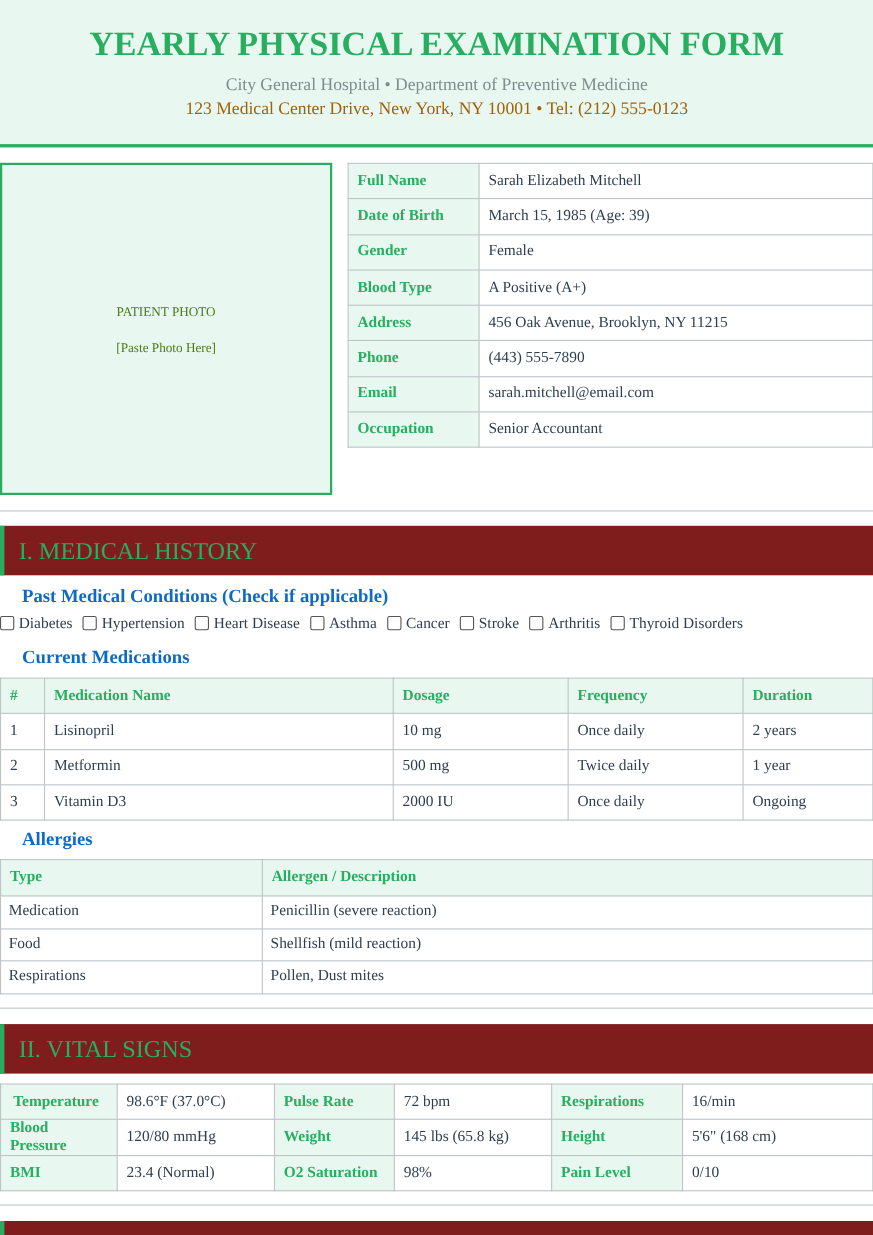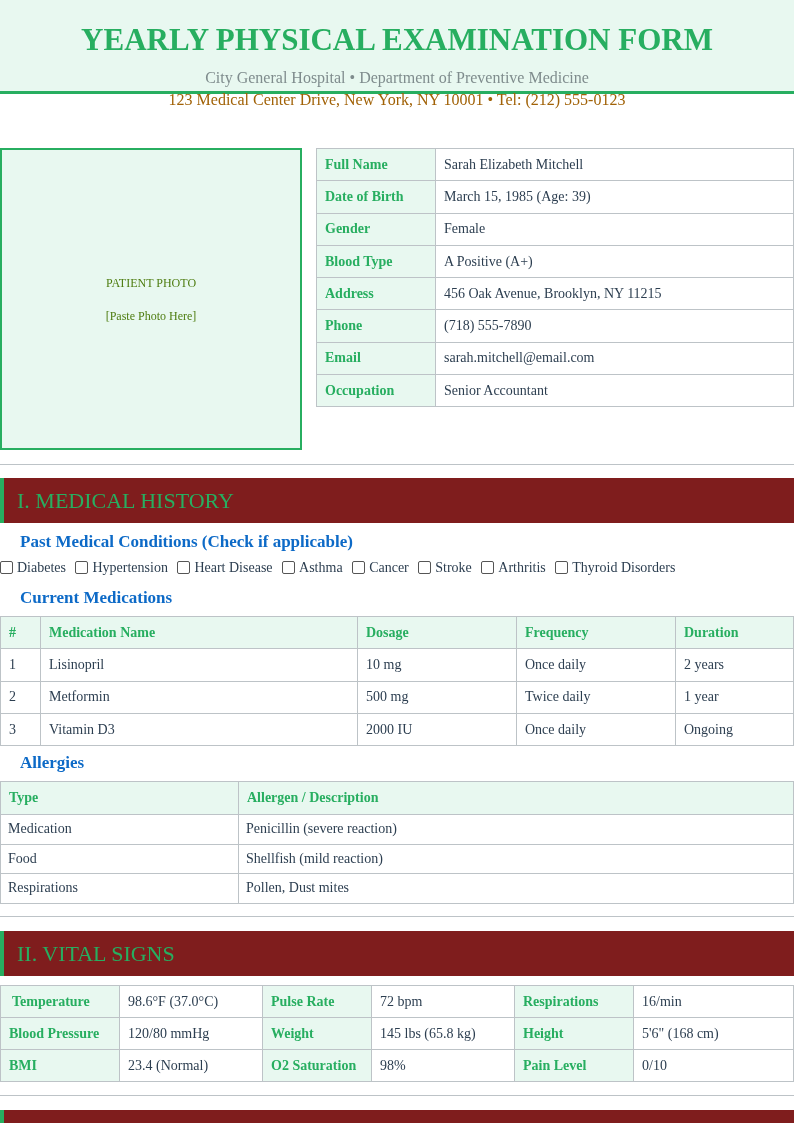--- a/index.html
+++ b/index.html
@@ -1,20 +1,20 @@
 <!DOCTYPE html>
 <html><head>
 <meta charset="utf-8">
 <style>
   * { box-sizing: border-box; margin: 0; padding: 0; }
   html, body { width: 794px; height: 1123px; overflow: hidden; background: #ffffff; }
   body { font-family: "Liberation Serif", "DejaVu Serif", serif; color: #2c3e50; position: relative; }
 
   .header {
-    position: absolute; left: 0; top: 0; width: 794px; height: 94px;
+    position: absolute; left: 0; top: 0; width: 794px; height: 134px;
     background: #e8f8f0; border-bottom: 3px solid #27ae60; text-align: center;
   }
   .header .title {
     position: absolute; left: 0; right: 0; top: 22px;
     font-size: 31px; font-weight: bold; color: #27ae60; letter-spacing: 0px;
   }
   .header .sub1 { position: absolute; left: 0; right: 0; top: 69px; font-size: 16px; color: #7f8c8d; }
   .header .sub2 { position: absolute; left: 0; right: 0; top: 91px; font-size: 16px; color: #a16207; }
 
   .photo {
@@ -93,21 +93,21 @@
     <tr>
       <td class="lbl">Blood Type</td>
       <td>A Positive (A+)</td>
     </tr>
     <tr>
       <td class="lbl">Address</td>
       <td>456 Oak Avenue, Brooklyn, NY 11215</td>
     </tr>
     <tr>
       <td class="lbl">Phone</td>
-      <td>(718) 555-7890</td>
+      <td>(443) 555-7890</td>
     </tr>
     <tr>
       <td class="lbl">Email</td>
       <td>sarah.mitchell@email.com</td>
     </tr>
     <tr>
       <td class="lbl">Occupation</td>
       <td>Senior Accountant</td>
     </tr>
   </tbody>
@@ -196,21 +196,21 @@
 
 <div class="hr" style="top:916px;"></div>
 
 <div class="section" style="top:931px;">
   <span>II. VITAL SIGNS</span>
 </div>
 
 <table class="vitals">
   <tbody>
     <tr>
-      <td class="lbl" style="width:119px;padding-left:11px;">Temperature</td>
+      <td class="lbl" style="width:106px;padding-left:11px;">Temperature</td>
       <td style="width:143px;">98.6°F (37.0°C)</td>
       <td class="lbl" style="width:109px;">Pulse Rate</td>
       <td style="width:143px;">72 bpm</td>
       <td class="lbl" style="width:119px;">Respirations</td>
       <td>16/min</td>
     </tr>
     <tr>
       <td class="lbl">Blood Pressure</td>
       <td>120/80 mmHg</td>
       <td class="lbl">Weight</td>

